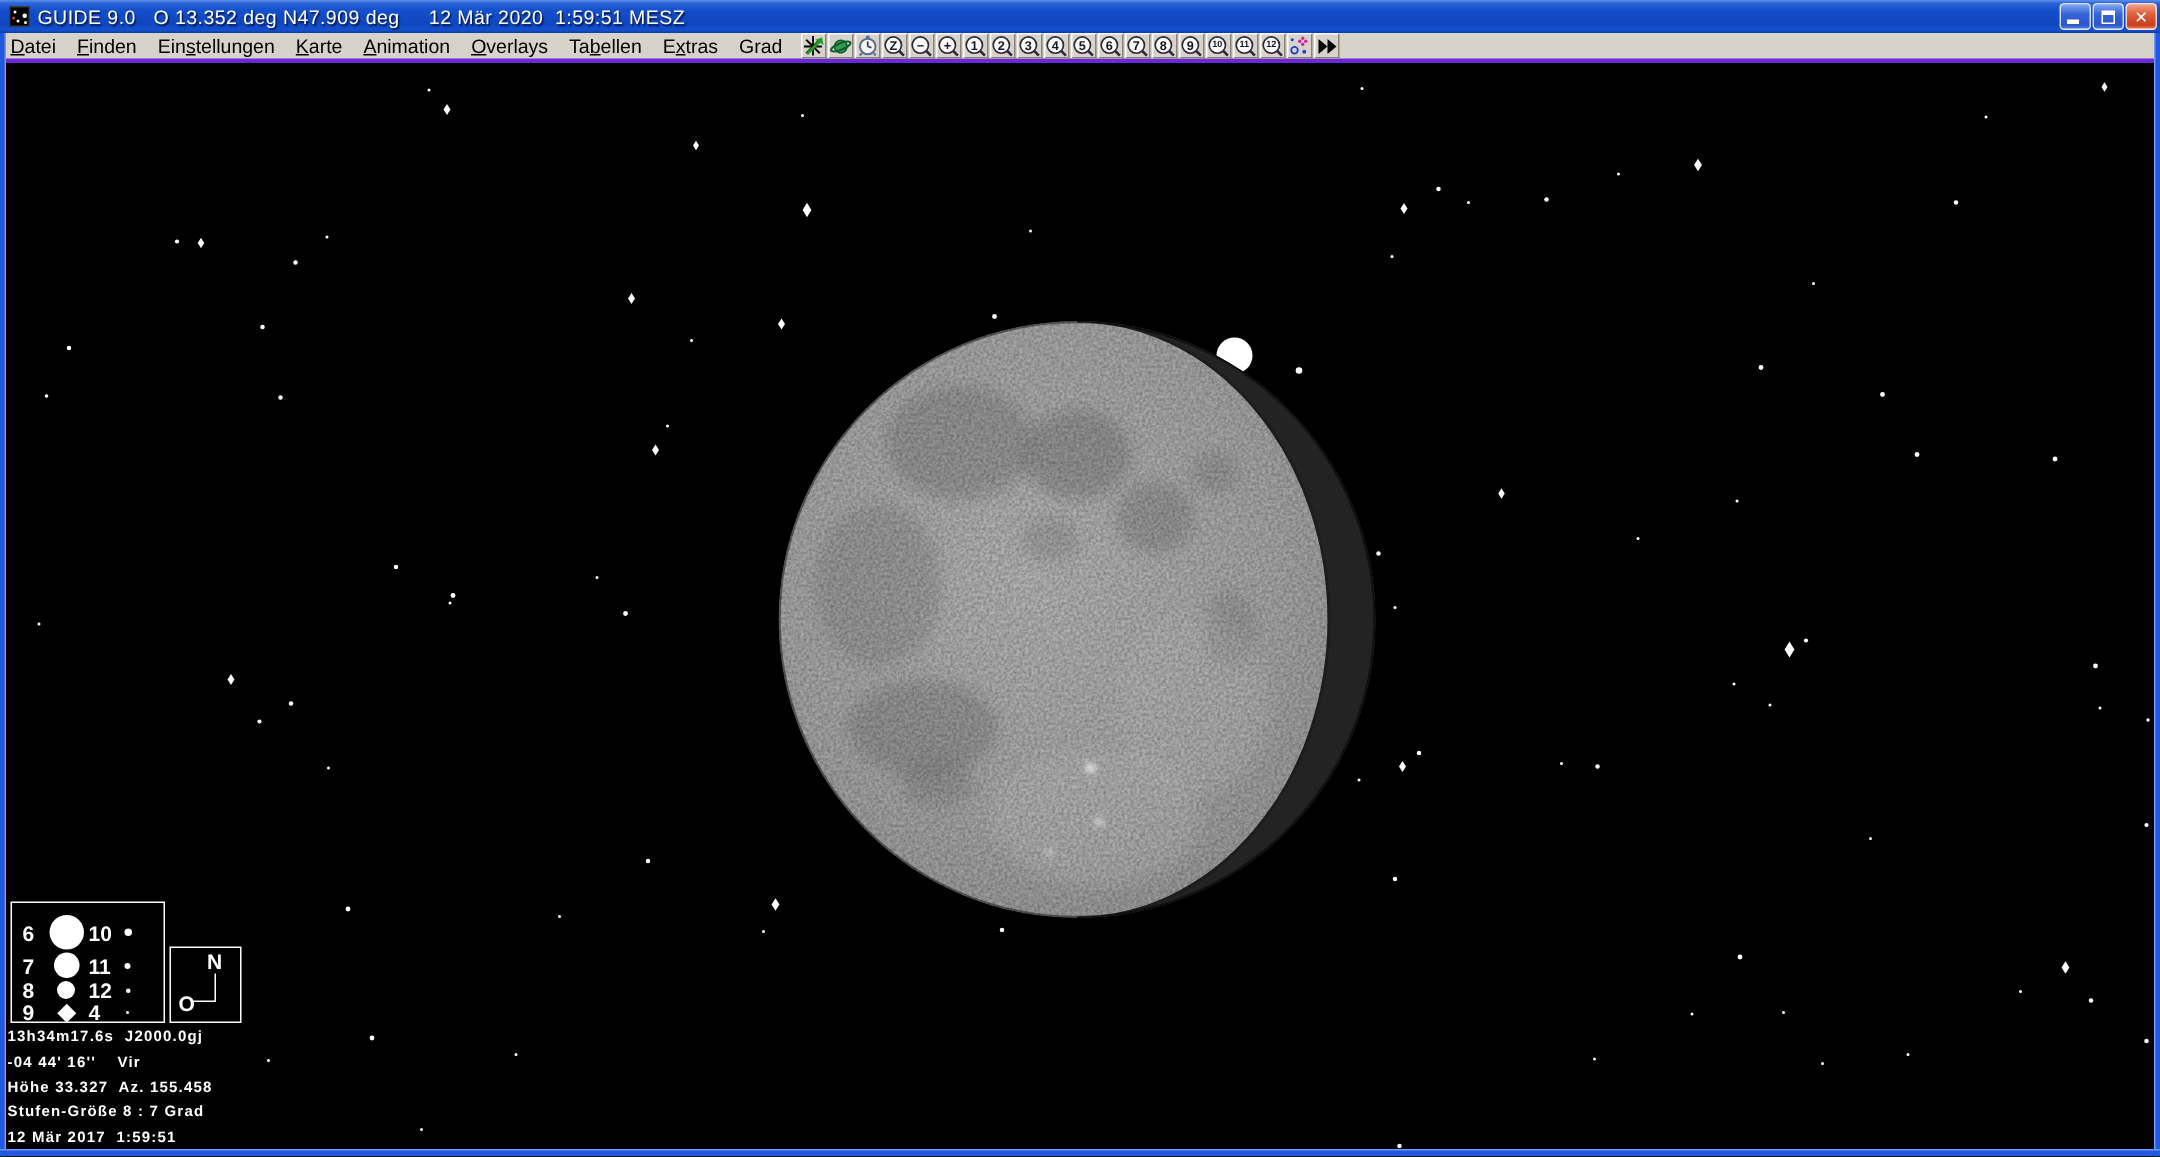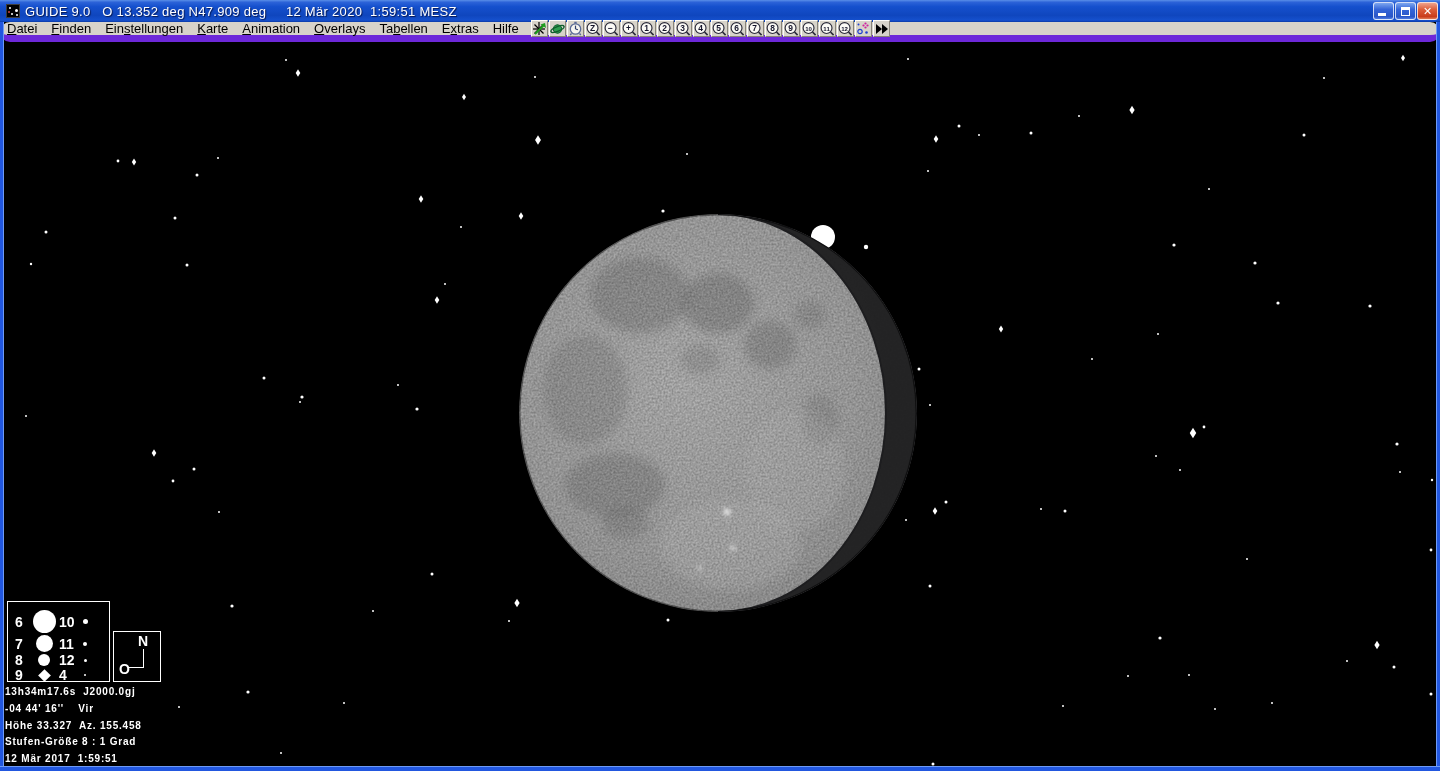--- a/index.html
+++ b/index.html
@@ -22,21 +22,21 @@
   #win-buttons{position:absolute;right:2px;top:2px;display:flex;gap:1px;}
   .win-btn{width:21px;height:18px;border-radius:3px;border:1px solid rgba(255,255,255,.75);
     display:flex;align-items:center;justify-content:center;padding:0;cursor:default;
     background:linear-gradient(180deg,#7da6ef 0%,#3565d8 40%,#2a56c8 85%,#4f7be0 100%);}
   .win-btn.close{background:linear-gradient(180deg,#efa28c 0%,#dd5f3b 40%,#c93d1c 85%,#e07a55 100%);}
   .glyph-min{width:8px;height:3px;background:#fff;margin-top:7px;margin-right:4px;}
   .glyph-max{width:9px;height:9px;border:1px solid #fff;border-top-width:3px;}
   .glyph-close{color:#fff;font-size:11px;font-weight:bold;line-height:1;font-family:"DejaVu Sans",sans-serif;}
   
   #menubar{position:absolute;left:0;top:22px;width:1440px;height:20px;background:#d7d3ca;
-    border-bottom:7px solid #6d28d9;display:flex;align-items:center;font-size:13px;color:#000;border-radius:10px;}
+    border-bottom:3px solid #6d28d9;display:flex;align-items:center;font-size:13px;color:#000;}
   .menu-item{padding:2px 7px;white-space:nowrap;line-height:15px;}
   .menu-item u{text-decoration:underline;}
   #toolbar{display:flex;align-items:center;margin-left:5px;gap:1px;}
   .tb-btn{width:17px;height:17px;padding:0;margin:0;background:#d7d3ca;border:1px solid #d7d3ca;
     border-top-color:#fdfcf9;border-left-color:#fdfcf9;border-right-color:#87837a;border-bottom-color:#87837a;
     display:flex;align-items:center;justify-content:center;cursor:default;}
   .tb-btn svg{display:block;}
   
   #chart{position:absolute;left:4px;top:43px;width:1432px;height:723px;background:#000;overflow:hidden;}
   #window::after{content:"";position:absolute;left:0;top:22px;width:4px;bottom:0;background:#2257df;box-shadow:inset -1px 0 0 #6d9af5;}
@@ -90,21 +90,21 @@
   <div id="menubar">
     <span id="menu-items" style="display: flex;">
         <span class="menu-item"><u>D</u>atei</span>
         <span class="menu-item"><u>F</u>inden</span>
         <span class="menu-item">Ein<u>s</u>tellungen</span>
         <span class="menu-item"><u>K</u>arte</span>
         <span class="menu-item"><u>A</u>nimation</span>
         <span class="menu-item"><u>O</u>verlays</span>
         <span class="menu-item">Ta<u>b</u>ellen</span>
         <span class="menu-item">E<u>x</u>tras</span>
-        <span class="menu-item">Hilfe</span>
+        <span class="menu-item">Grad</span>
       </span>
     <span id="toolbar">
         <button class="tb-btn">
           <svg width="15" height="15" viewBox="0 0 15 15">
             <g stroke="#000" stroke-width="1.2">
               <line x1="7" y1="1" x2="7" y2="14"></line>
               <line x1="1" y1="8" x2="13" y2="8"></line>
               <line x1="2.5" y1="3.5" x2="11.5" y2="12.5"></line>
               <line x1="2.5" y1="12.5" x2="11.5" y2="3.5"></line>
             </g>
@@ -449,17 +449,17 @@
         </div>
       </div>
 
     <div class="overlay" id="compass-box">
       <span class="n-label">N</span>
       <span class="o-label">O</span>
       <span class="vline"></span>
       <span class="hline"></span>
     </div>
 
-    <div class="overlay" id="status-block"><div>13h34m17.6s  J2000.0gj</div><div>-04 44' 16''    Vir</div><div>Höhe 33.327  Az. 155.458</div><div>Stufen-Größe 8 : 1 Grad</div><div>12 Mär 2017  1:59:51</div></div>
+    <div class="overlay" id="status-block"><div>13h34m17.6s  J2000.0gj</div><div>-04 44' 16''    Vir</div><div>Höhe 33.327  Az. 155.458</div><div>Stufen-Größe 8 : 7 Grad</div><div>12 Mär 2017  1:59:51</div></div>
   </div>
 
   <div id="border-bottom"></div>
 </div>
 
 </body></html>

